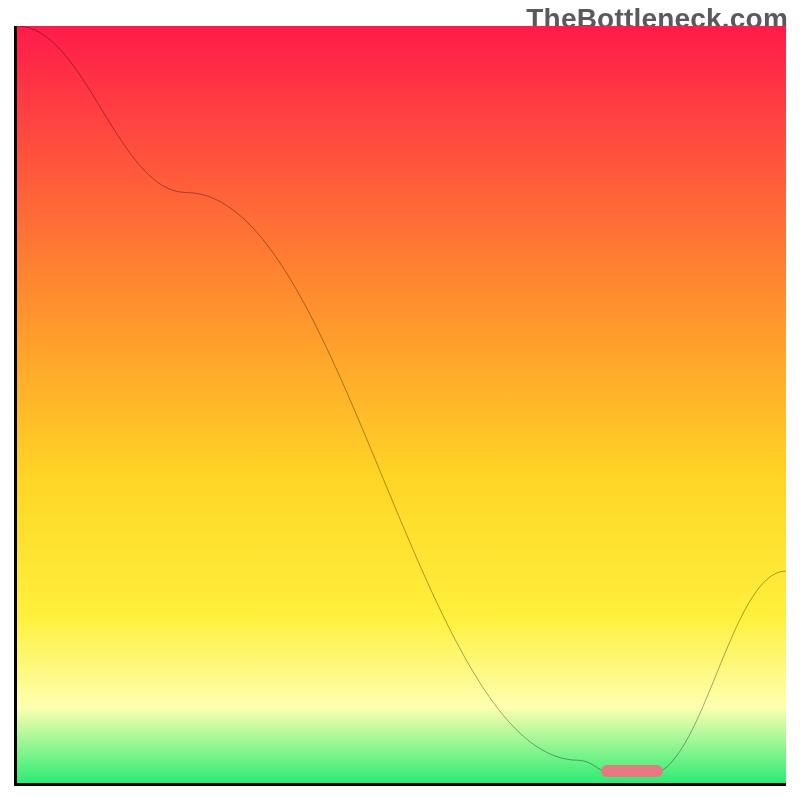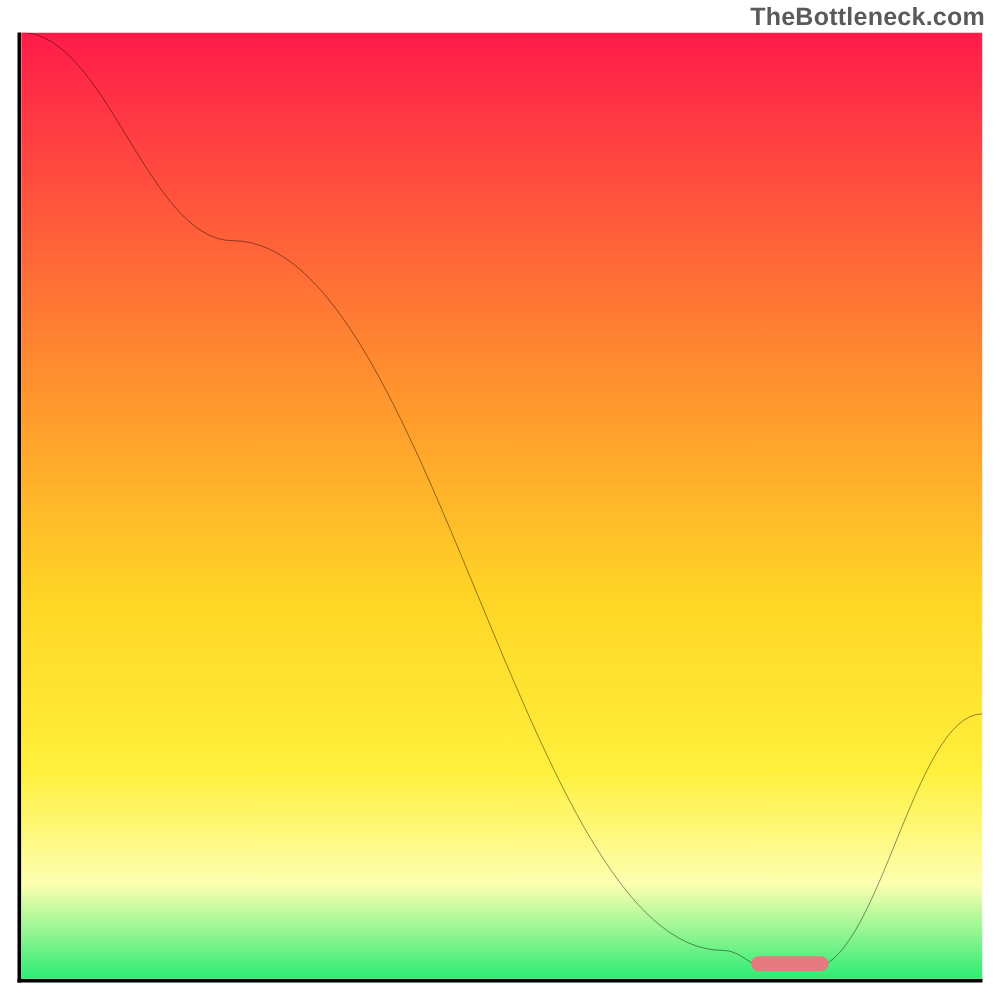--- a/index.html
+++ b/index.html
@@ -12,21 +12,21 @@
   }
   .container {
     position: relative;
     width: 800px;
     height: 800px;
   }
   .watermark {
     position: absolute;
     top: 3px;
     right: 12px;
-    font-size: 20px;
+    font-size: 28px;
     font-weight: bold;
     color: #5a5a5a;
     letter-spacing: 0.2px;
   }
   .plot-frame {
     position: absolute;
     left: 14px;
     top: 26px;
     width: 772px;
     height: 760px;

